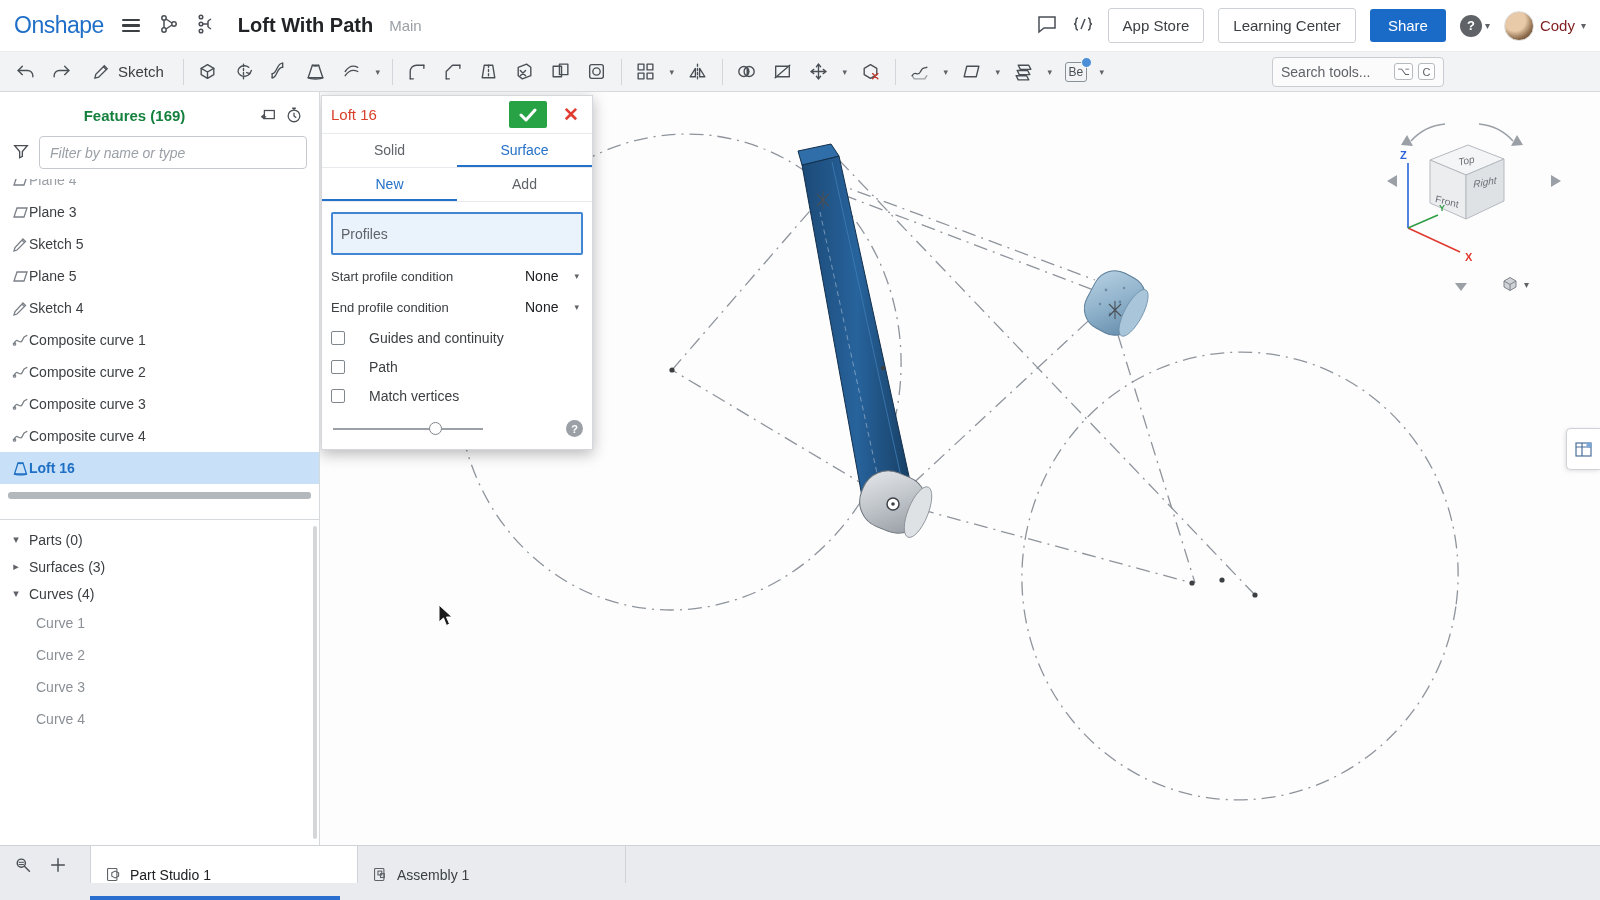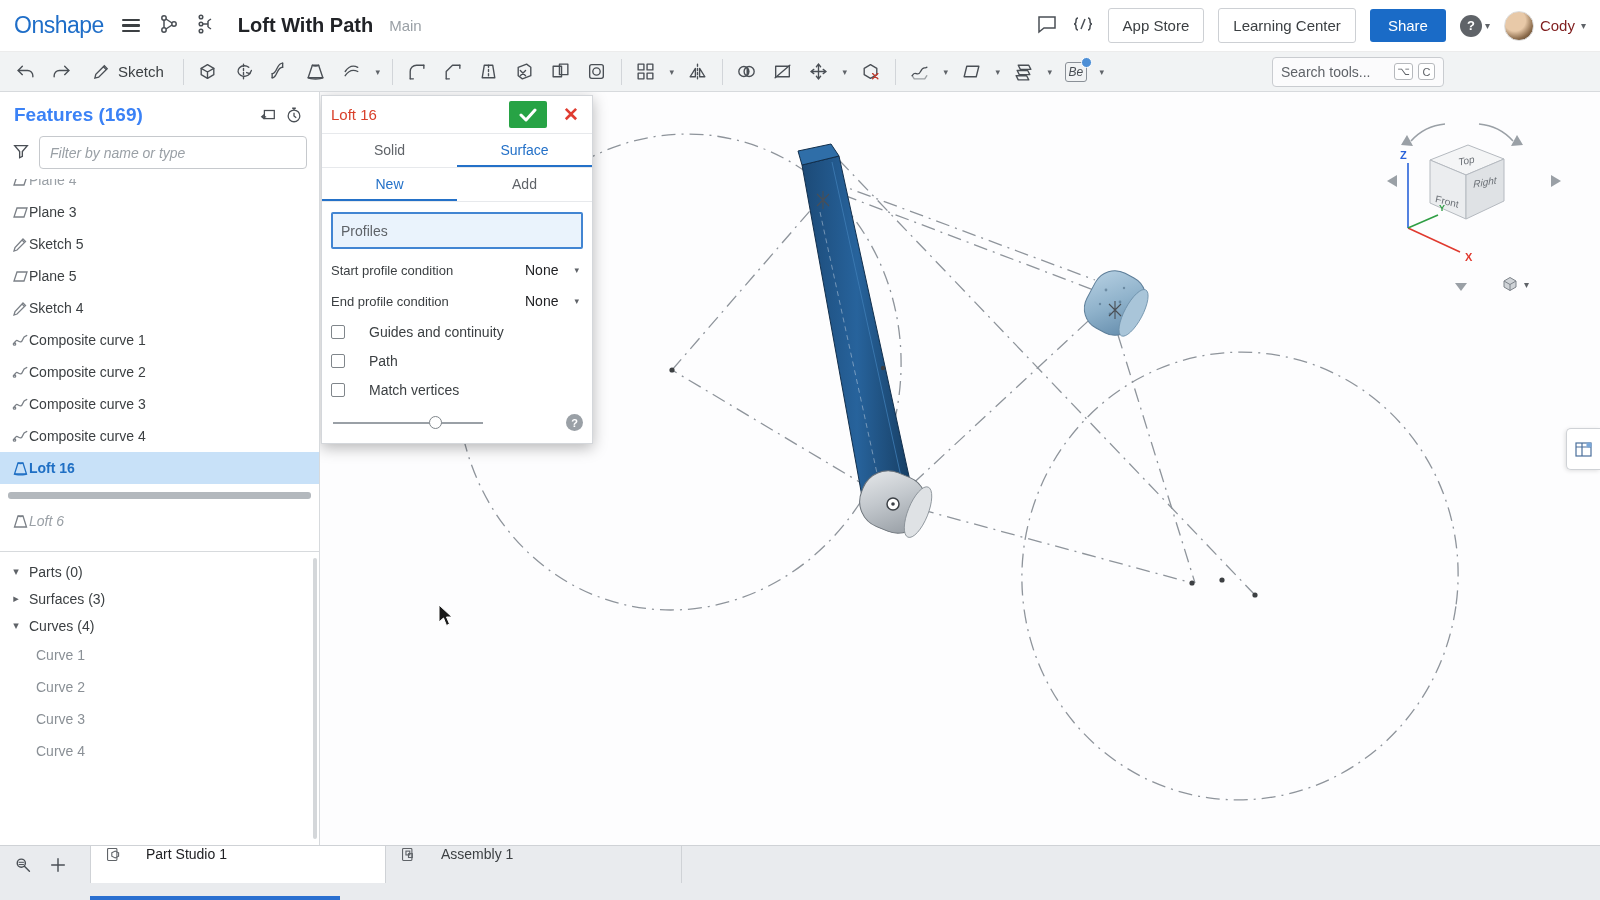--- a/index.html
+++ b/index.html
@@ -20,37 +20,37 @@
   .share-btn { background:#1a6bc7; color:#fff; border-radius:3px; font-size:15px; padding:8px 18px; font-weight:400; }
   .help-wrap { display:flex; align-items:center; gap:3px; }
   .help-circle { width:22px; height:22px; border-radius:50%; background:#5f6368; color:#fff; font-size:13px; display:flex; align-items:center; justify-content:center; font-weight:700; }
   .caret { font-size:10px; color:#5f6368; }
   .avatar-wrap { display:flex; align-items:center; gap:6px; }
   .avatar { width:30px; height:30px; border-radius:50%; background:radial-gradient(circle at 35% 30%, #e8c9a8 0 40%, #8a6a4a 70%, #44331f); border:1px solid #ddd; }
   .username { font-size:15px; color:#7f1d1d; }
 
   
   .toolbar { position:absolute; top:52px; left:0; right:0; height:40px; background:#f1f3f4; border-bottom:1px solid #d7dadd; display:flex; align-items:center; padding:0 8px; gap:2px; z-index:19; }
-  .tbtn { width:34px; height:32px; display:flex; align-items:center; justify-content:center; border-radius:3px;font-style:italic; }
+  .tbtn { width:34px; height:32px; display:flex; align-items:center; justify-content:center; border-radius:3px; }
   .tbtn svg { width:21px; height:21px; fill:none; stroke:#4a4f55; stroke-width:1.3; stroke-linejoin:round; stroke-linecap:round; }
   .tcaret { font-size:9px; color:#5f6368; width:14px; height:32px; display:flex; align-items:center; justify-content:center; }
   .tsep { width:1px; height:26px; background:#d2d5d9; margin:0 5px; }
   .sketch-btn { display:flex; align-items:center; gap:7px; padding:0 12px; height:32px; font-size:15px; color:#3c4043; border-radius:3px; }
   .sketch-btn svg { width:19px; height:19px; fill:none; stroke:#4a4f55; stroke-width:1.4; }
   .fs-badge { position:relative; font-size:12px; color:#4a4f55; border:1px solid #8a9097; border-radius:3px; width:22px; height:20px; display:flex; align-items:center; justify-content:center; }
   .fs-dot { position:absolute; top:-6px; right:-6px; width:11px; height:11px; border-radius:50%; background:#4d8fd6; border:1px solid #fff; }
   .searchbox { display:flex; align-items:center; gap:5px; background:#fbfbfc; border:1px solid #c9ccd0; border-radius:4px; height:30px; padding:0 8px; width:172px; margin-left:auto; margin-right:148px; }
   .searchbox input { border:none; outline:none; background:transparent; flex:1; width:70px; font-size:14px; color:#5f6368; font-family:inherit; }
   .searchbox input::placeholder { color:#5f6368; }
   .key { display:inline-flex; align-items:center; justify-content:center; min-width:17px; height:17px; border:1px solid #b6b9bd; border-radius:3px; background:#fff; font-size:11px; color:#5f6368; padding:0 2px; }
 
   
   .sidebar { position:absolute; top:92px; left:0; width:320px; bottom:55px; background:#fff; border-right:1px solid #d7dadd; display:flex; flex-direction:column; z-index:10; }
   .panel-head { display:flex; align-items:center; padding:12px 12px 4px 14px; }
-  .panel-title { font-size:19px; font-weight:700; color:#3b82f6; flex:1; }
+  .panel-title { font-size:15px; font-weight:700; color:#15803d; flex:1;text-align:center; }
   .phicon { width:26px; height:22px; display:flex; align-items:center; justify-content:center; }
   .phicon svg { width:18px; height:18px; fill:none; stroke:#4a4f55; stroke-width:1.4; }
   .filter-row { display:flex; align-items:center; gap:9px; padding:6px 12px 10px 12px; }
   .filter-row .funnel svg { width:18px; height:18px; fill:none; stroke:#4a4f55; stroke-width:1.5; }
   .filter-input { flex:1; height:33px; border:1px solid #c6c9cd; border-radius:4px; padding:0 10px; font-size:14px; font-family:inherit; outline:none; color:#3c4043; }
   .filter-input::placeholder { color:#9aa0a6; font-style:italic; }
   .feat-list { overflow:hidden; position:relative; }
   .feat { display:flex; align-items:center; height:32px; padding:0 12px; font-size:14px; color:#3c4043; }
   .feat:first-child { margin-top:-15px; color:#9aa0a6; }
   .feat svg { width:17px; height:17px; flex:none; fill:none; stroke:#7b8087; stroke-width:1.3; }
@@ -72,21 +72,21 @@
   .dialog { position:absolute; left:1px; top:3px; width:272px; background:#fff; border:1px solid #d4d7db; box-shadow:0 4px 14px rgba(0,0,0,.28); z-index:30; }
   .dlg-head { display:flex; align-items:center; height:38px; padding:0 9px; border-bottom:1px solid #e7e9ec; }
   .dlg-title { color:#d9402a; font-size:15px; flex:1; }
   .btn-ok { width:38px; height:27px; background:#27a345; border-radius:2px; display:flex; align-items:center; justify-content:center; margin-right:12px; }
   .btn-ok svg { width:18px; height:14px; fill:none; stroke:#fff; stroke-width:3; stroke-linecap:round; stroke-linejoin:round; }
   .btn-cancel { color:#e03c31; font-size:19px; font-weight:700; line-height:1; padding:2px 4px; }
   .dlg-tabs { display:flex; border-bottom:1px solid #e7e9ec; }
   .dlg-tab { flex:1; text-align:center; padding:8px 0 7px; font-size:14px; color:#5f6368; border-bottom:2px solid transparent; }
   .dlg-tab.active { color:#2471c8; border-bottom-color:#2471c8; }
   .dlg-body { padding:10px 9px 12px; }
-  .profiles-input { width:100%; height:37px; border:2px solid #4285d2; background:#eaf3fc; border-radius:2px; padding:0 8px; font-size:14px; font-family:inherit; outline:none; color:#3c4043; }
+  .profiles-input { width:100%; height:43px; border:2px solid #4285d2; background:#eaf3fc; border-radius:2px; padding:0 8px; font-size:14px; font-family:inherit; outline:none; color:#3c4043; }
   .profiles-input::placeholder { color:#5f6368; }
   .cond-row { display:flex; align-items:center; margin-top:11px; }
   .cond-label { font-size:13px; color:#3c4043; flex:1; }
   .dropdown { display:flex; align-items:center; gap:16px; font-size:14px; color:#202124; padding:2px 4px; }
   .dropdown .caret { font-size:9px; }
   .check-row { display:flex; align-items:center; gap:24px; margin-top:13px; font-size:14px; color:#3c4043; }
   .check-row input { appearance:none; width:14px; height:14px; border:1px solid #80868b; border-radius:2px; background:#fff; }
   .slider-row { display:flex; align-items:center; margin-top:16px; gap:8px; }
   .slider { position:relative; height:2px; background:#9aa0a6; width:150px; margin-left:2px; }
   .slider-thumb { position:absolute; left:64%; top:-6px; width:13px; height:13px; border-radius:50%; background:#fff; border:1px solid #80868b; }
@@ -99,21 +99,21 @@
 
   
   .right-tab { position:absolute; right:0; top:336px; width:34px; height:42px; background:#fff; border:1px solid #cfd2d6; border-right:none; border-radius:5px 0 0 5px; box-shadow:-1px 1px 4px rgba(0,0,0,.12); display:flex; align-items:center; justify-content:center; z-index:6; }
 
   
   .footer { position:absolute; left:0; right:0; bottom:0; height:55px; background:#e9ebee; border-top:1px solid #cfd2d6; z-index:20; }
   .tabsrow { display:flex; height:37px; align-items:stretch; }
   .fbtns { width:90px; display:flex; align-items:center; gap:6px; padding-left:10px; }
   .fbtn { width:28px; height:28px; display:flex; align-items:center; justify-content:center; }
   .fbtn svg { width:18px; height:18px; fill:none; stroke:#4a4f55; stroke-width:1.6; stroke-linecap:round; }
-  .doc-tab { display:flex; align-items:flex-start; gap:24px; padding:0 14px; width:296px; font-size:14px; color:#3c4043; border-right:1px solid #cfd2d6; }
+  .doc-tab { display:flex; align-items:flex-end; gap:8px; padding:0 14px; width:268px; font-size:14px; color:#3c4043; border-right:1px solid #cfd2d6; }
   .doc-tab svg { width:17px; height:17px; fill:none; stroke:#5f6368; stroke-width:1.3; }
   .doc-tab.active { background:#fff; border-left:1px solid #cfd2d6; color:#202124; }
   .tab-indicator { position:absolute; bottom:0; left:90px; width:250px; height:4px; background:#2a6fd0; }
 
   .cursor-svg { position:absolute; left:118px; top:512px; z-index:40; }
 </style>
 </head>
 <body>
 
 <header class="topbar">
@@ -424,27 +424,20 @@
         <span>Composite curve 4</span>
     </div>
     <div class="feat selected">
       <svg viewBox="0 0 17 17">
           <path d="M6 3h5l3.5 11h-12z"></path>
           <path d="M6 3c1 .8 4 .8 5 0M2.5 14c1.5 1.2 10.5 1.2 12 0"></path>
         </svg>
         <span>Loft 16</span>
     </div>
     <div class="rollback"></div>
-    <div class="feat ghost">
-      <svg viewBox="0 0 17 17">
-          <path d="M6 3h5l3.5 11h-12z"></path>
-          <path d="M6 3c1 .8 4 .8 5 0"></path>
-        </svg>
-        <span>Loft 6</span>
-    </div>
   </div>
 
   <div class="lists-section">
     <div class="grp">
       <span class="chev">▾</span>
       <span>Parts (0)</span>
     </div>
     <div class="grp">
       <span class="chev">▸</span>
       <span>Surfaces (3)</span>

